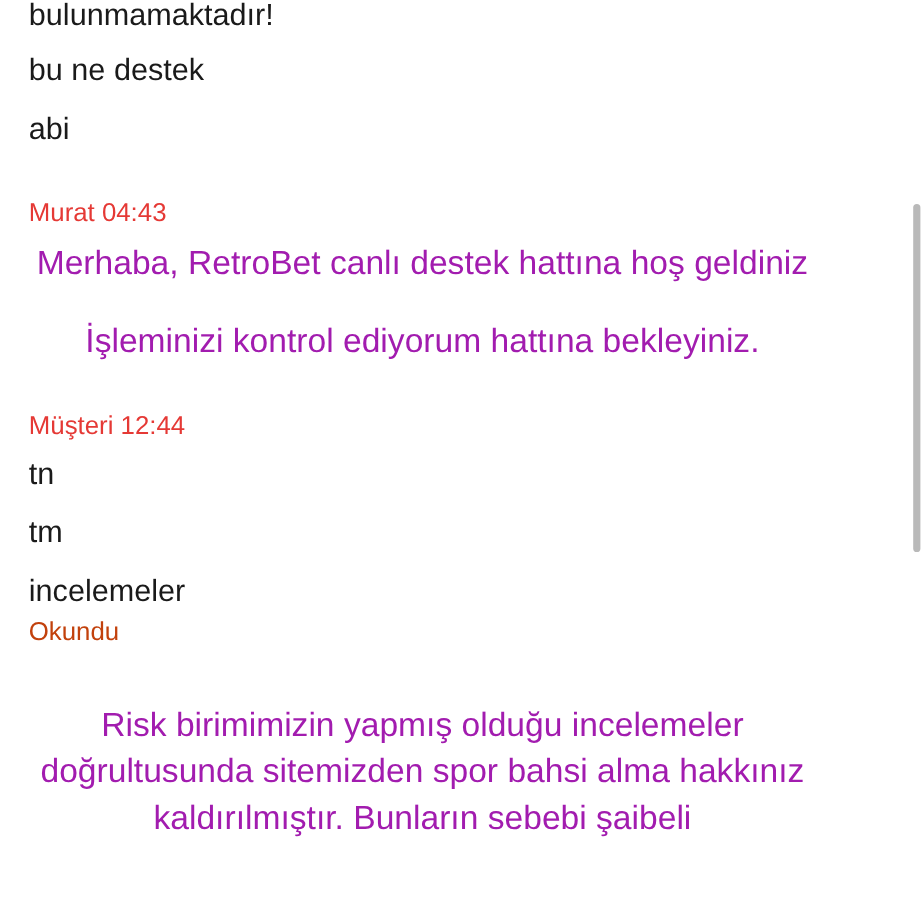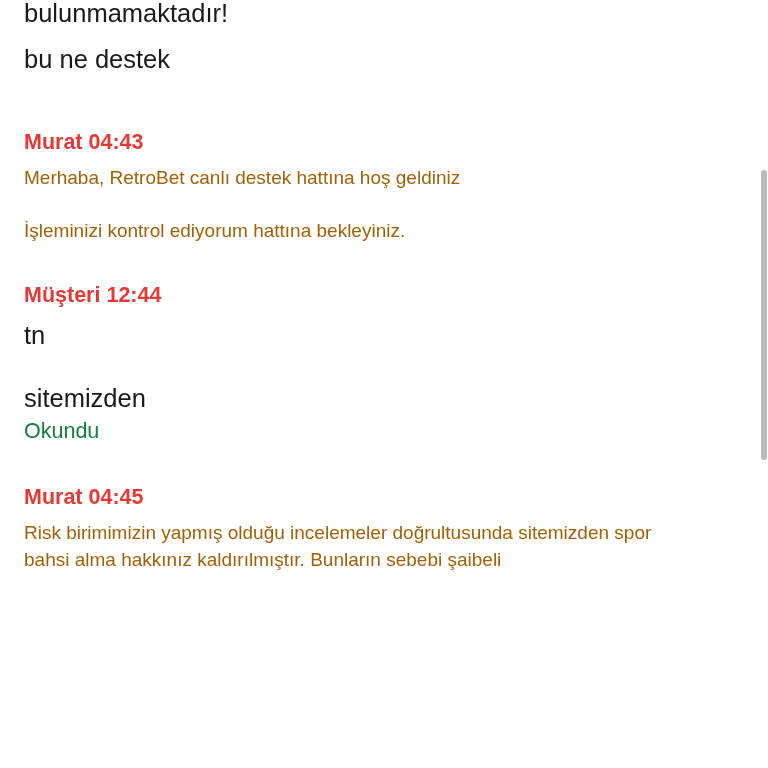--- a/index.html
+++ b/index.html
@@ -31,33 +31,33 @@
     color: #1a1a1a;
     margin: 0;
     padding: 0;
   }
   .meta-line {
     font-size: 21.5px;
     line-height: 1.4;
     color: #e53935;
     margin: 0;
     padding: 0;
-    font-weight: bold;
   }
   .agent-line {
-    font-size: 19px;
+    font-size: 28px;
     line-height: 1.38;
-    color: #a16207;
+    color: #a21caf;
     margin: 0;
     padding: 0;
+    text-align: center;
   }
   .read-receipt {
     font-size: 21.5px;
     line-height: 1.4;
-    color: #15803d;
+    color: #c2410c;
     margin: 0;
     padding: 0;
   }
   .block {
     margin: 0;
   }
   .gap-sm { height: 14px; }
   .gap-md { height: 26px; }
   .gap-lg { height: 36px; }
   .gap-xs { height: 8px; }
@@ -98,48 +98,49 @@
 
 <div class="chat-viewport">
 
   <div class="block">
     <div class="top-clip">
       <div class="msg-line">bulunmamaktadır!</div>
     </div>
     <div class="gap-xs"></div>
     <div class="msg-line">bu ne destek</div>
     <div class="gap-sm"></div>
+    <div class="msg-line">abi</div>
   </div>
 
   <div class="gap-lg"></div>
 
   <div class="block">
     <div class="meta-line">Murat 04:43</div>
     <div class="gap-xs"></div>
     <div class="agent-line">Merhaba, RetroBet canlı destek hattına hoş geldiniz</div>
     <div class="gap-md"></div>
     <div class="agent-line">İşleminizi kontrol ediyorum hattına bekleyiniz.</div>
   </div>
 
   <div class="gap-lg"></div>
 
   <div class="block">
     <div class="meta-line">Müşteri 12:44</div>
     <div class="gap-xs"></div>
     <div class="msg-line">tn</div>
     <div class="gap-sm"></div>
+    <div class="msg-line">tm</div>
     <div class="gap-sm"></div>
-    <div class="msg-line">sitemizden</div>
+    <div class="msg-line">incelemeler</div>
     <div class="read-receipt">Okundu</div>
   </div>
 
   <div class="gap-lg"></div>
 
   <div class="block">
-    <div class="meta-line">Murat 04:45</div>
     <div class="gap-xs"></div>
     <div class="agent-line">Risk birimimizin yapmış olduğu incelemeler doğrultusunda sitemizden spor bahsi alma hakkınız kaldırılmıştır. Bunların sebebi şaibeli</div>
   </div>
 
 </div>
 
 <div class="scrollbar-track">
   <div class="scrollbar-thumb"></div>
 </div>
 

